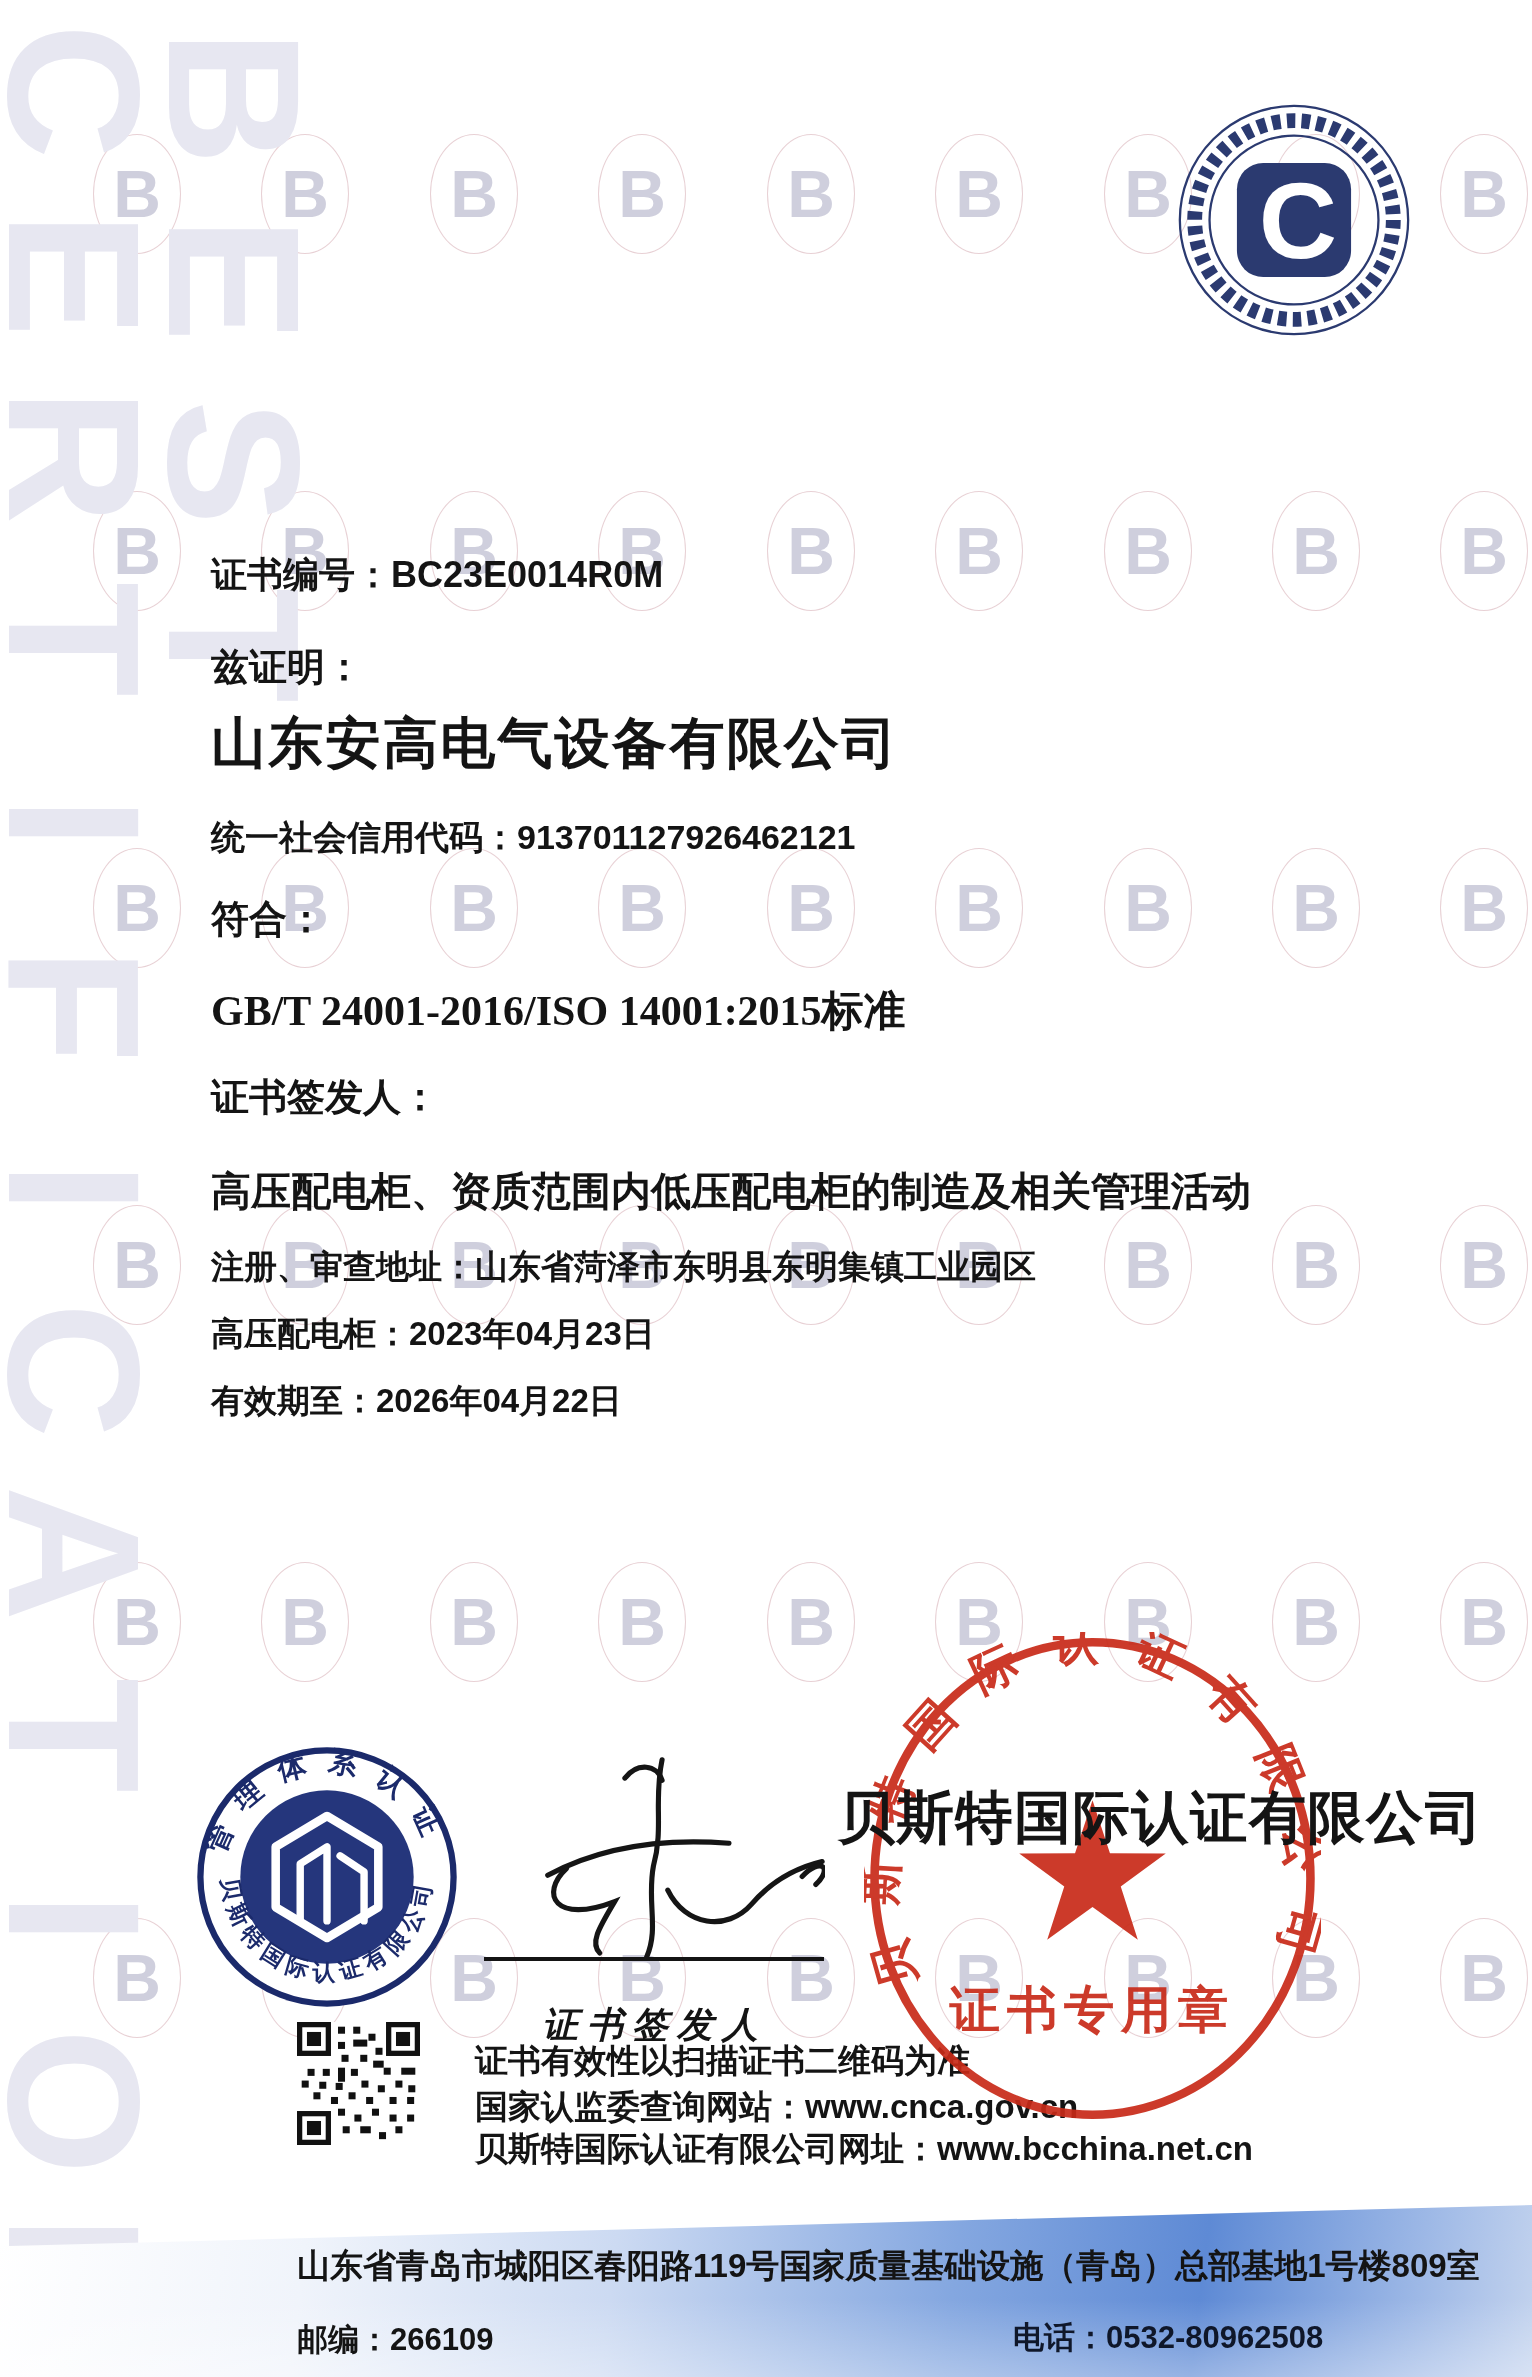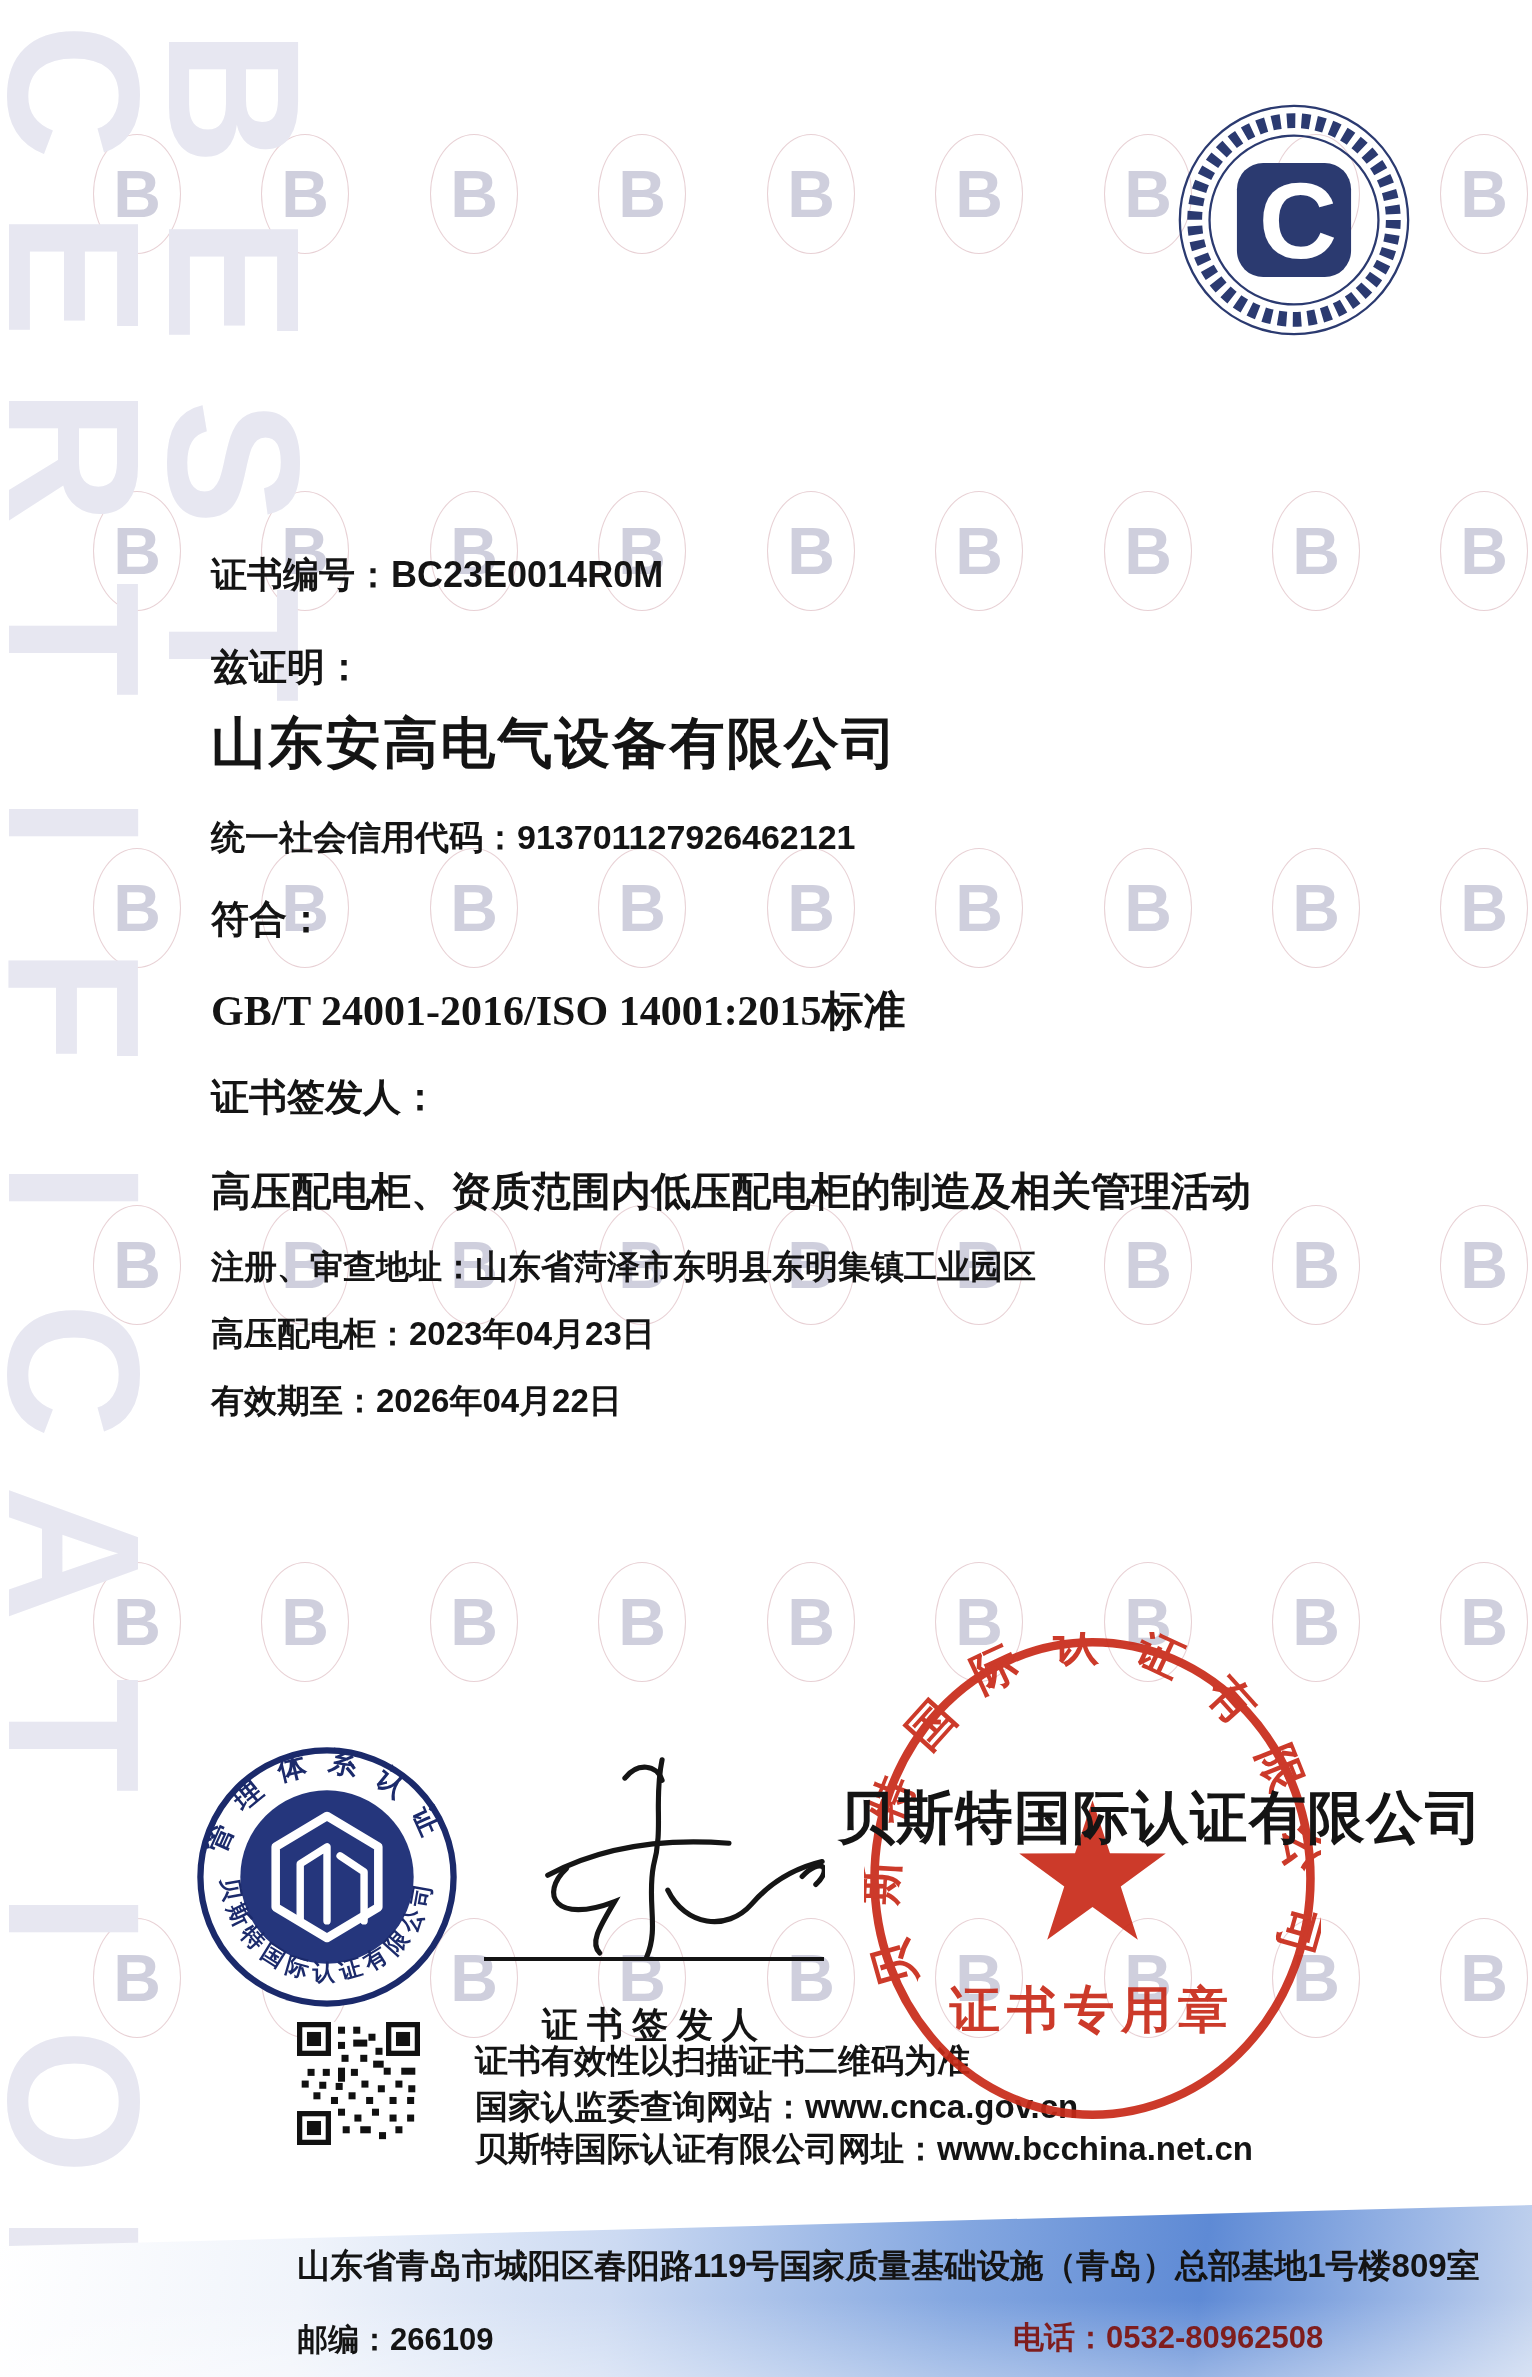--- a/index.html
+++ b/index.html
@@ -34,39 +34,39 @@
   .l-standard { left:211px; top:983px; font-size:42px; font-family:Liberation Serif, serif; }
   .l-scopelbl { left:211px; top:1072px; font-size:38px; }
   .l-scope    { left:211px; top:1164px; font-size:40px; }
   .l-addr     { left:211px; top:1245px; font-size:33px; }
   .l-issue    { left:211px; top:1312px; font-size:33px; }
   .l-valid    { left:211px; top:1379px; font-size:33px; }
 
   .issuer-name { left:838px; top:1780px; font-size:57px; font-weight:800; z-index:4; letter-spacing:1.7px; }
 
   .signer-line { left:484px; top:1957px; width:340px; border-bottom:4px solid #141414; z-index:3; }
-  .signer-label{ left:542px; top:2001px; font-size:36px; letter-spacing:9px; }
+  .signer-label{ left:542px; top:2001px; font-size:36px; letter-spacing:9px;font-style:italic; }
 
   .qr-line1 { left:475px; top:2039px; font-size:33px; }
   .qr-line2 { left:475px; top:2085px; font-size:33px; }
   .qr-line3 { left:475px; top:2127px; font-size:33px; }
 
   
   .footer-band {
     position:absolute; left:0; top:2205px; width:1532px; height:172px; z-index:1;
     background:linear-gradient(97deg,#ffffff 0%, #f0f4fb 20%, #ccdaf2 40%, #84a7e0 62%, #5e8ad5 78%, #9db8e6 92%, #c3d3ee 100%);
     clip-path:polygon(0 24%, 100% 0%, 100% 100%, 0 100%);
   }
   .footer-band:after {
     content:""; position:absolute; inset:0;
     background:linear-gradient(to bottom, rgba(255,255,255,0) 55%, rgba(255,255,255,0.35) 100%);
   }
   .f-addr   { left:297px;  top:2244px; font-size:33px; z-index:2; }
   .f-postal { left:297px;  top:2319px; font-size:31px; z-index:2; }
-  .f-phone  { left:1013px; top:2317px; font-size:31px; z-index:2; color:#7f1d1d; }
+  .f-phone  { left:1013px; top:2317px; font-size:31px; z-index:2; color:#0f172a; }
 
   
   .bc-badge   { left:1177px; top:103px;  width:234px; height:234px; z-index:2; }
   .cert-seal  { left:193px;  top:1743px; width:268px; height:268px; z-index:2; }
   .red-stamp  { left:864px; top:1632px; width:457px; height:493px; z-index:3; opacity:0.92; }
   .signature  { left:482px;  top:1754px; width:343px; height:206px; z-index:3; }
   .qr-box     { left:297px;  top:2022px; width:123px; height:123px; z-index:2; }
 </style>
 </head>
 <body>

